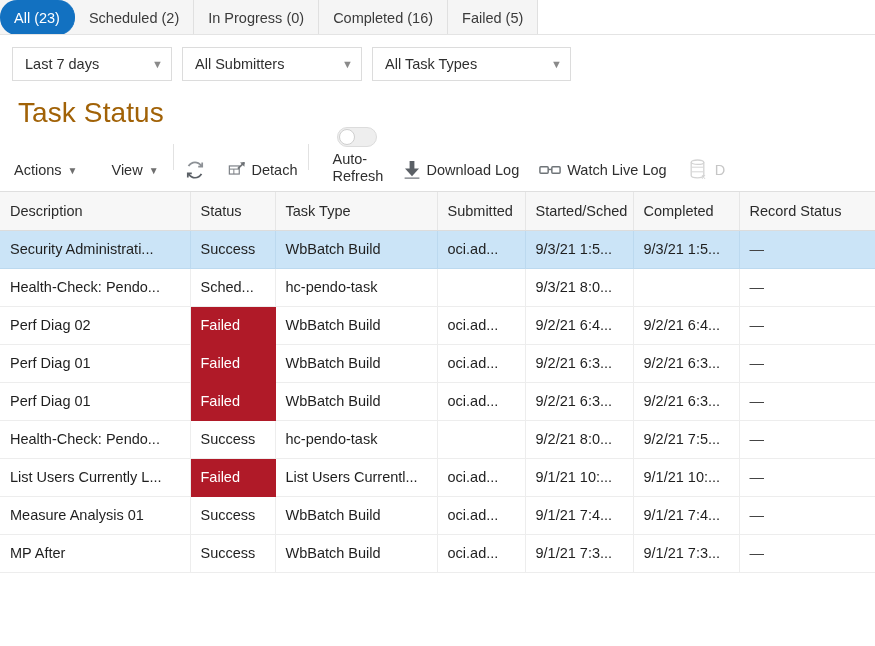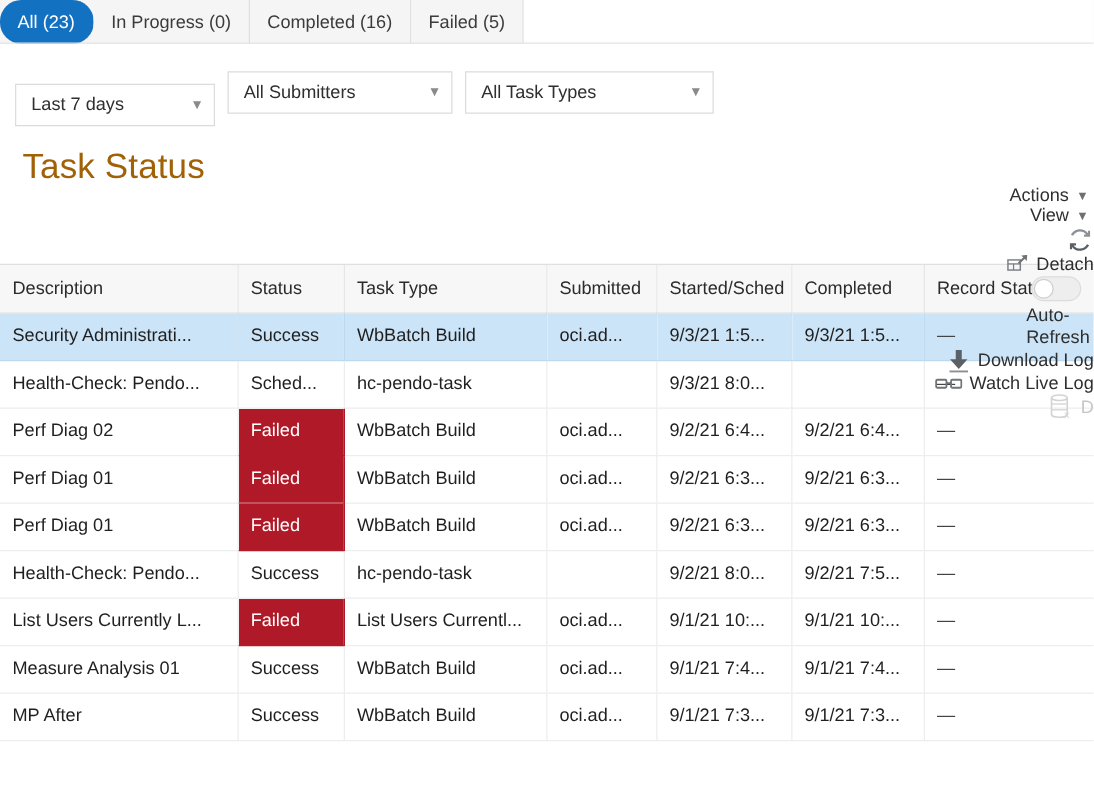--- a/index.html
+++ b/index.html
@@ -63,40 +63,39 @@
     position: relative;
   }
   .select .lbl { white-space:nowrap; }
   .select .caret {
     margin-left: auto;
     padding-left: 26px;
     color: #8a8a8a;
     font-size: 11px;
     line-height: 1;
   }
-  .sel-1 { width: 160px; margin-top: 20px; }
+  .sel-1 { width: 160px; }
   .sel-2 { width: 180px; }
   .sel-3 { width: 199px; }
 
   
   .page-title {
     font-size: 28px;
     font-weight: 400;
     color: #a16207;
     padding: 4px 0 0 18px;
     letter-spacing: .1px;
   }
 
   
   .toolbar {
     display:flex; align-items:flex-end;
     height: 62px;
     padding: 0 0 6px 14px;
     position: relative;
-    flex-direction: column;
   }
   .tb-item {
     display:flex; align-items:center;
     gap: 6px;
     font-size: 14.5px;
     color: #2f2f2f;
     cursor: pointer;
     white-space: nowrap;
     height: 30px;
   }
@@ -200,20 +199,23 @@
   .c-start { width: 108px; }
   .c-comp { width: 106px; }
   .c-rec { width: 136px; }
 </style>
 </head>
 <body>
 
 <div class="tabbar">
   <div class="tab active">
     <span>All (23)</span>
+  </div>
+  <div class="tab">
+    <span>Scheduled (2)</span>
   </div>
   <div class="tab">
     <span>In Progress (0)</span>
   </div>
   <div class="tab">
     <span>Completed (16)</span>
   </div>
   <div class="tab">
     <span>Failed (5)</span>
   </div>

